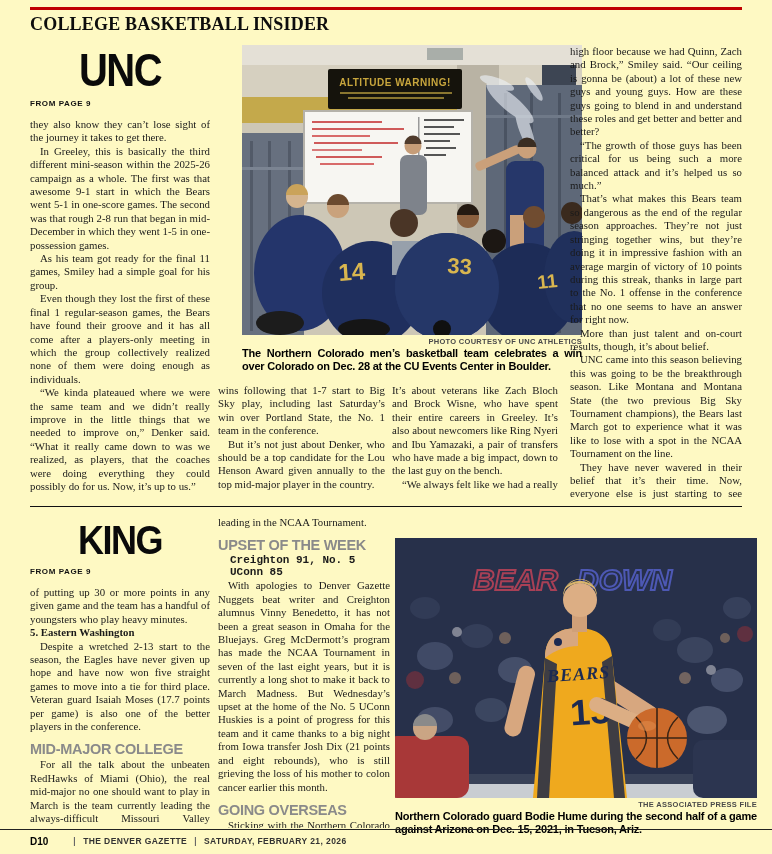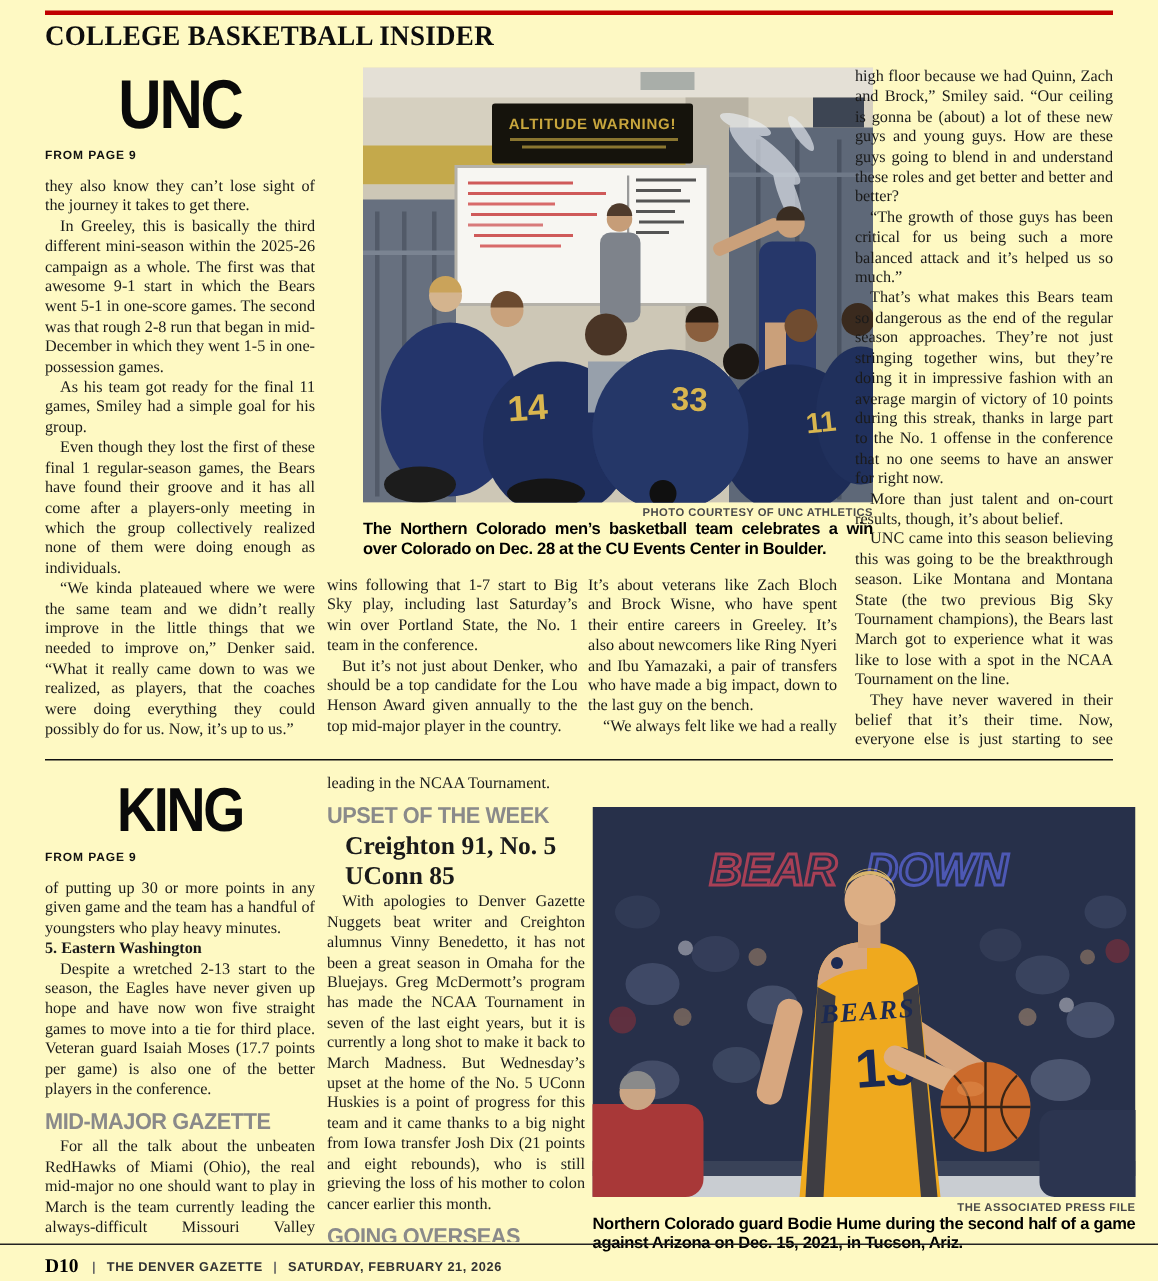--- a/index.html
+++ b/index.html
@@ -14,32 +14,32 @@
   .flow p:first-child{text-indent:0;}
   .flow.all-indent p:first-child{text-indent:10px;}
   h1.head{margin:0;text-align:center;font-family:"Liberation Sans",sans-serif;
           font-weight:bold;letter-spacing:-1.5px;color:#0a0a0a;
           transform:scaleY(1.15);transform-origin:center top;}
   .frompage{font-family:"Liberation Sans",sans-serif;font-weight:bold;
             font-size:8px;letter-spacing:.6px;color:#111;margin-top:9px;}
   .gray-head{margin:7px 0 2px 0;font-family:"Liberation Sans",sans-serif;font-weight:bold;
              font-size:14.5px;letter-spacing:-.3px;color:#8a8a8a;transform:scaleY(1.05);
              transform-origin:left top;}
-  .score-line{font-weight:bold;font-size:17px;padding-left:12px;margin:1px 0 1px 0;}
+  .score-line{font-weight:bold;font-size:11px;padding-left:12px;margin:1px 0 1px 0;font-family:Liberation Mono, monospace;}
   .ranked{font-weight:bold;font-size:10.8px;line-height:13.4px;}
   figure{margin:0;}
   .credit{font-family:"Liberation Sans",sans-serif;font-size:7.5px;font-weight:bold;
           color:#4a4a4a;text-align:right;letter-spacing:.3px;margin-top:2px;}
   .caption{font-family:"Liberation Sans",sans-serif;font-weight:bold;font-size:11px;
            line-height:13px;color:#000;letter-spacing:-.2px;margin-top:1px;text-align:justify;}
   .section-divider{position:absolute;left:30px;right:30px;top:506px;height:1px;background:#111;}
   .footer-rule{position:absolute;left:0;right:0;top:829px;height:1px;background:#222;}
   .footer{position:absolute;left:30px;top:836px;font-family:"Liberation Sans",sans-serif;
           font-size:8.5px;font-weight:bold;color:#333;letter-spacing:.4px;}
-  .footer .pgnum{font-size:13px;color:#000;letter-spacing:0;margin-right:2px;vertical-align:-1px;font-family:Liberation Serif, serif;}
+  .footer .pgnum{font-size:10px;color:#000;letter-spacing:0;margin-right:18px;vertical-align:-1px;}
   .footer .sep{margin:0 7px;color:#666;}
   svg{display:block;}
   
   #unc-col1{left:30px;top:45px;width:180px;height:456px;overflow:hidden;}
   #unc-photo{position:absolute;left:218px;top:45px;width:340px;margin-left:24px;}
   #unc-col2{left:218px;top:384px;width:167px;height:118px;overflow:hidden;}
   #unc-col3{left:392px;top:384px;width:166px;height:118px;overflow:hidden;}
   #unc-col4{left:570px;top:45px;width:172px;height:456px;overflow:hidden;}
   #king-col1{left:30px;top:516px;width:180px;height:310px;overflow:hidden;}
   #king-col2{left:218px;top:516px;width:172px;height:312px;overflow:hidden;}
@@ -180,21 +180,21 @@
   <div class="col" id="king-col1">
     <h1 class="head" style="font-size:36px;">KING</h1>
     <div class="frompage">FROM PAGE 9</div>
     <div class="flow" style="margin-top:10px;">
         <p>of putting up 30 or more points in any given game and the team has a handful of youngsters who play heavy minutes.</p>
       </div>
     <div class="ranked">5. Eastern Washington</div>
     <div class="flow all-indent">
         <p>Despite a wretched 2-13 start to the season, the Eagles have never given up hope and have now won five straight games to move into a tie for third place. Veteran guard Isaiah Moses (17.7 points per game) is also one of the better players in the conference.</p>
       </div>
-    <h2 class="gray-head">MID-MAJOR GAZETTE</h2>
+    <h2 class="gray-head">MID-MAJOR COLLEGE</h2>
     <div class="flow all-indent">
         <p>For all the talk about the unbeaten RedHawks of Miami (Ohio), the real mid-major no one should want to play in March is the team currently leading the always-difficult Missouri Valley Conference, Belmont. The Bruins are 24-4 overall and 14-3 in conference play with a three-game lead atop the standings and have lost just once since Jan. 4. They’re No. 56 in Ken Pomeroy’s efficiency rankings with a top-50 offense that could give any high-major team</p>
       </div>
   </div>
 
   <div class="col" id="king-col2">
     <div class="flow">
         <p>leading in the NCAA Tournament.</p>
       </div>
     <h2 class="gray-head">UPSET OF THE WEEK</h2>

